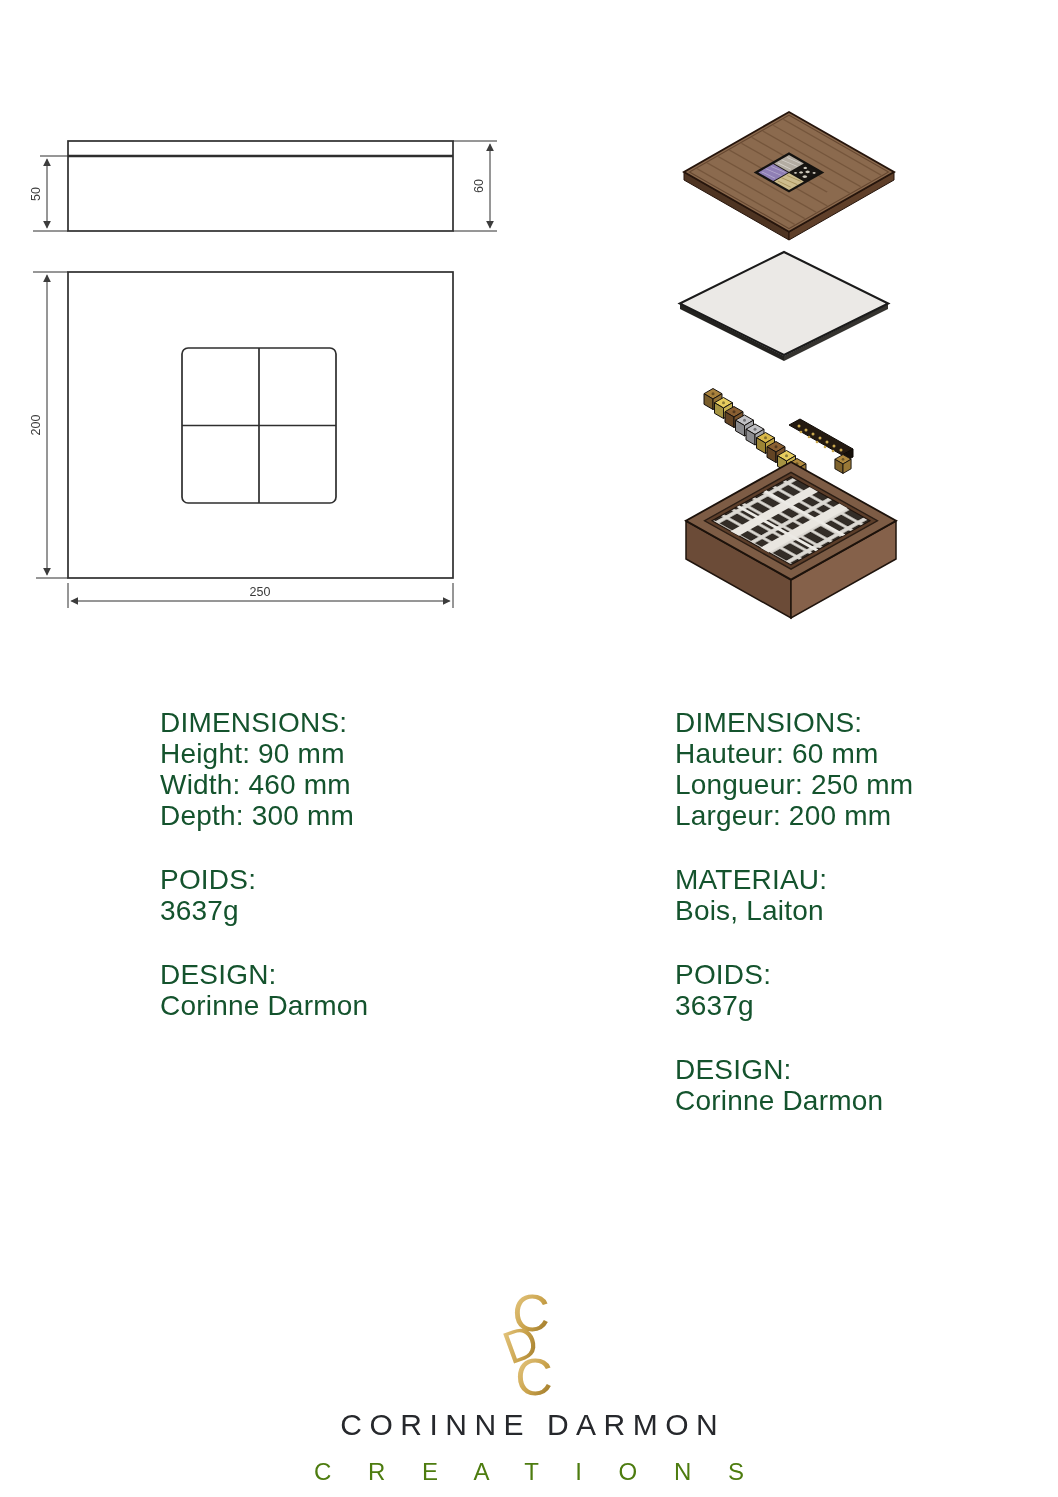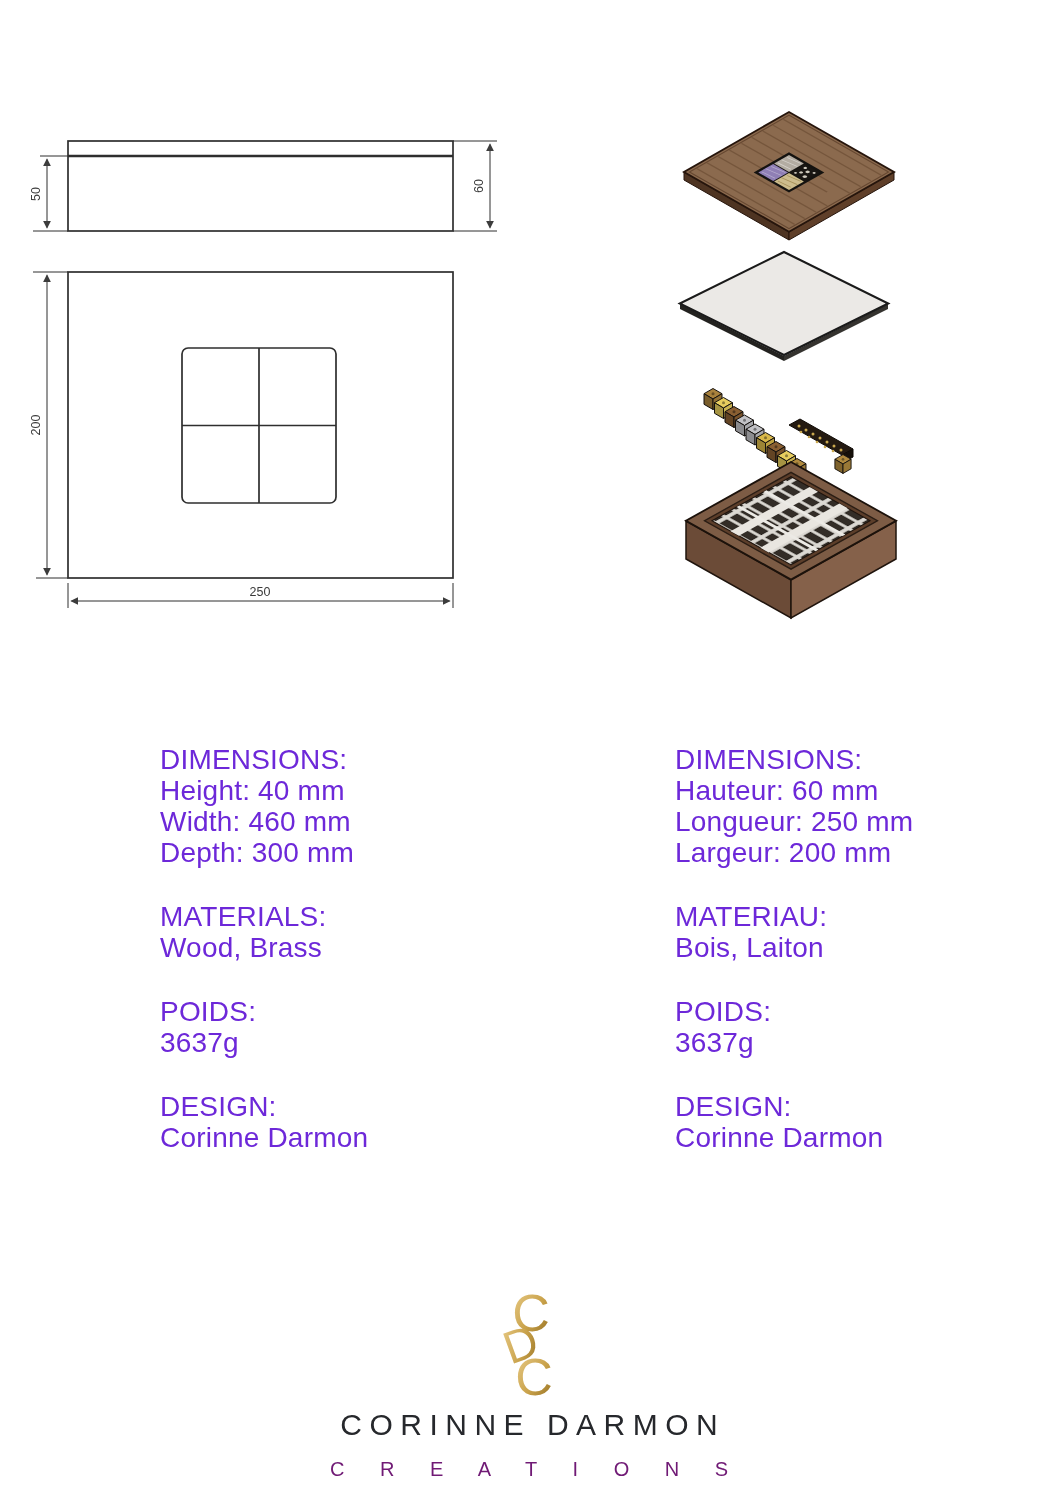--- a/index.html
+++ b/index.html
@@ -3,33 +3,33 @@
 <meta charset="utf-8">
 <style>
   html,body{margin:0;padding:0;background:#fff;}
   #page{
     position:relative;width:1058px;height:1486px;background:#ffffff;overflow:hidden;
     font-family:"Liberation Sans", sans-serif;
   }
   svg text{font-family:"Liberation Sans", sans-serif;}
   .abs{position:absolute;}
   .spec-col{
-    position:absolute;top:744px;width:420px;
-    font-size:28px;line-height:31px;color:#6d28d9;letter-spacing:0.2px;
+    position:absolute;top:707px;width:420px;
+    font-size:28px;line-height:31px;color:#14532d;letter-spacing:0.2px;
   }
   .spec-col-en{left:160px;}
   .spec-col-fr{left:675px;}
   .spec-group{margin-bottom:33px;}
   .brand-name{
     position:absolute;left:0;top:1408px;width:1058px;text-align:center;
     font-size:30px;letter-spacing:7.5px;text-indent:7.5px;color:#26282c;font-weight:400;
   }
   .brand-tagline{
     position:absolute;left:0;top:1458px;width:1058px;text-align:center;
-    font-size:20px;letter-spacing:15px;text-indent:15px;color:#701a75;font-weight:400;
+    font-size:24px;letter-spacing:15px;text-indent:15px;color:#4d7c0f;font-weight:400;
   }
 </style>
 </head>
 <body>
 
 <div id="page">
 
   <svg class="abs" style="left:0;top:0" width="540" height="630" viewBox="0 0 540 630">
     <defs>
       <marker id="arr" viewBox="0 0 10 10" refX="8.5" refY="5" markerWidth="8" markerHeight="8" orient="auto-start-reverse">
@@ -158,27 +158,23 @@
         <rect x="34" y="14" width="9" height="85" fill="#e9e6e0"></rect>
         <rect x="66" y="14" width="9" height="85" fill="#e9e6e0"></rect>
         <path d="M14 42 H99 M14 71 H99" stroke="#eceae5" stroke-width="3" fill="none"></path>
       </g>
     </g>
   </svg>
 
   <div class="spec-col spec-col-en">
     <div class="spec-group">
       <div>DIMENSIONS:</div>
-      <div>Height: 40 mm</div>
+      <div>Height: 90 mm</div>
       <div>Width: 460 mm</div>
       <div>Depth: 300 mm</div>
-    </div>
-    <div class="spec-group">
-      <div>MATERIALS:</div>
-      <div>Wood, Brass</div>
     </div>
     <div class="spec-group">
       <div>POIDS:</div>
       <div>3637g</div>
     </div>
     <div class="spec-group">
       <div>DESIGN:</div>
       <div>Corinne Darmon</div>
     </div>
   </div>

